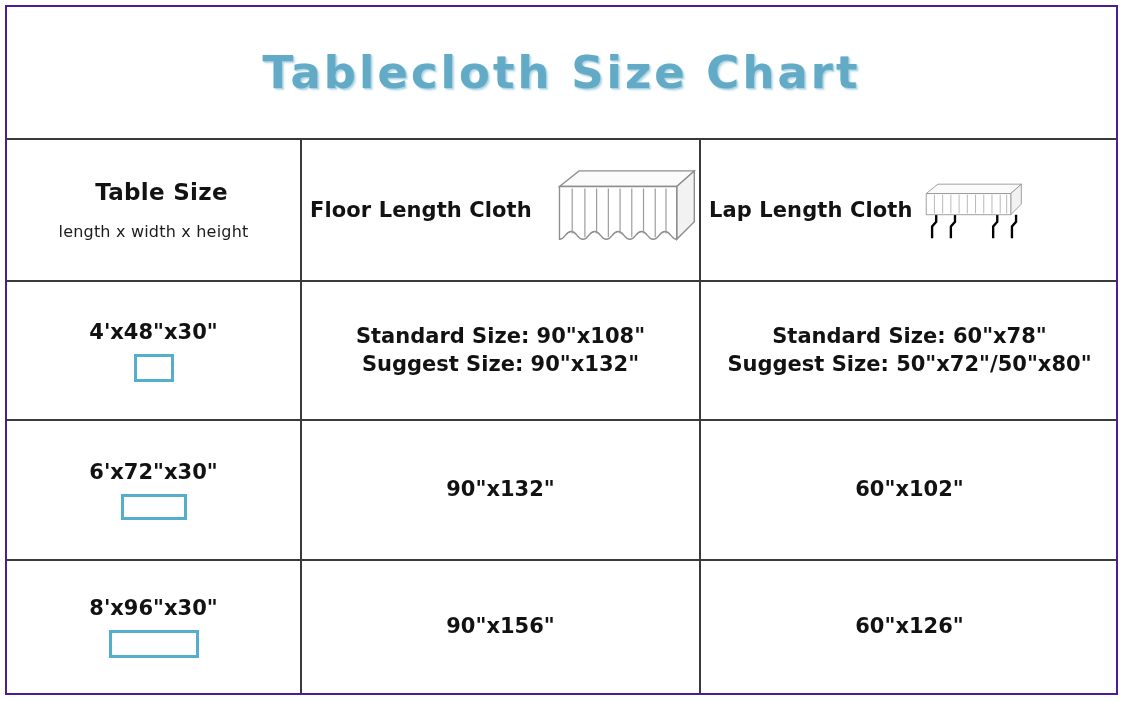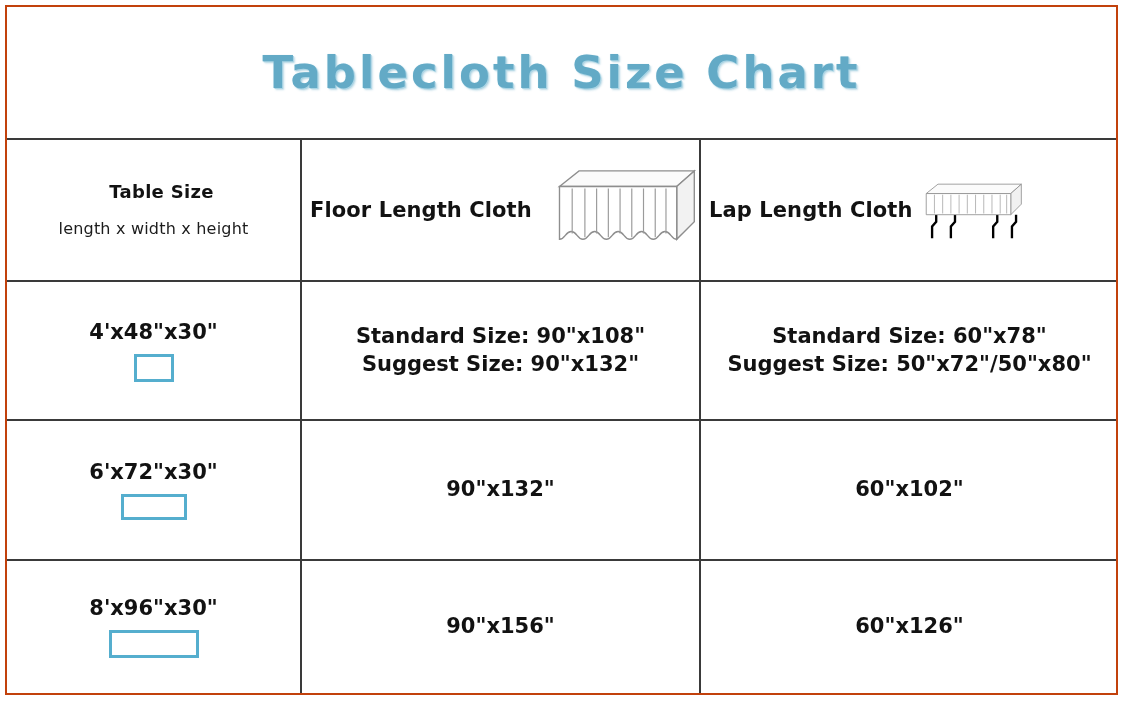--- a/index.html
+++ b/index.html
@@ -21,21 +21,21 @@
     background: #ffffff;
   }
 
   
   .chart-frame {
     position: absolute;
     left: 5px;
     top: 5px;
     width: 1113px;
     height: 690px;
-    border: 2px solid #c2410c;
+    border: 2px solid #4c1d95;
     box-sizing: border-box;
     background: #ffffff;
   }
 
   
   .title-band {
     position: absolute;
     left: 0;
     top: 0;
     width: 100%;
@@ -82,21 +82,21 @@
     text-align: center;
   }
 
   
   .hdr-size {
     flex-direction: column;
     line-height: 1.22;
   }
   .hdr-size .line1 {
     font-family: "DejaVu Sans", sans-serif;
-    font-size: 18px;
+    font-size: 23px;
     font-weight: bold;
     color: #121212;
     letter-spacing: 0.3px;
     margin-left: 16px;
   }
   .hdr-size .line2 {
     font-family: "DejaVu Sans", sans-serif;
     font-size: 16px;
     font-weight: normal;
     color: #1c1c1c;

